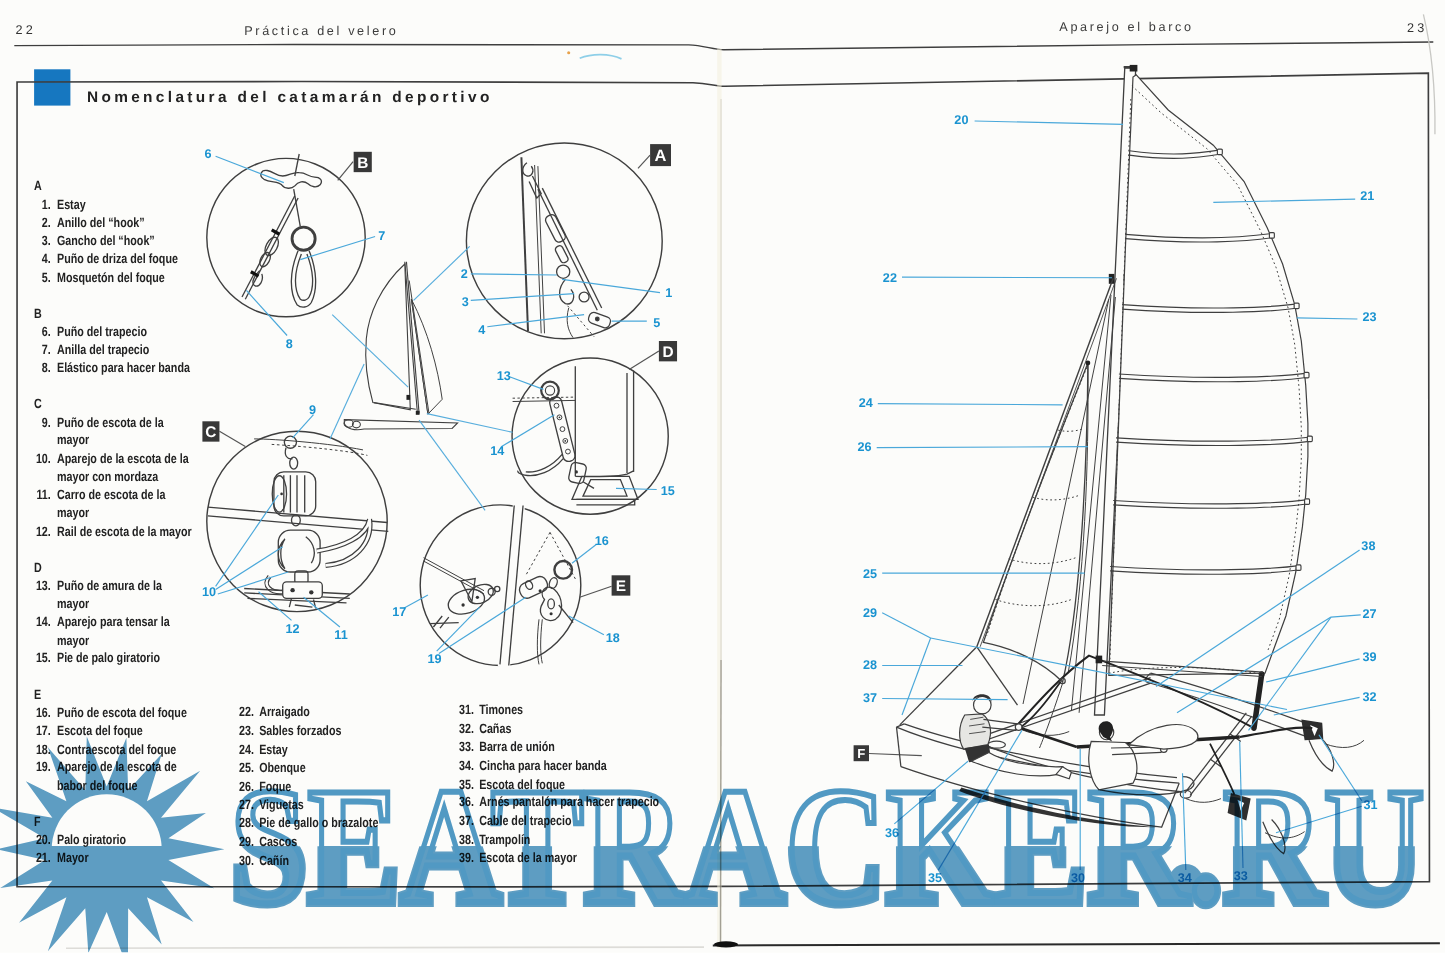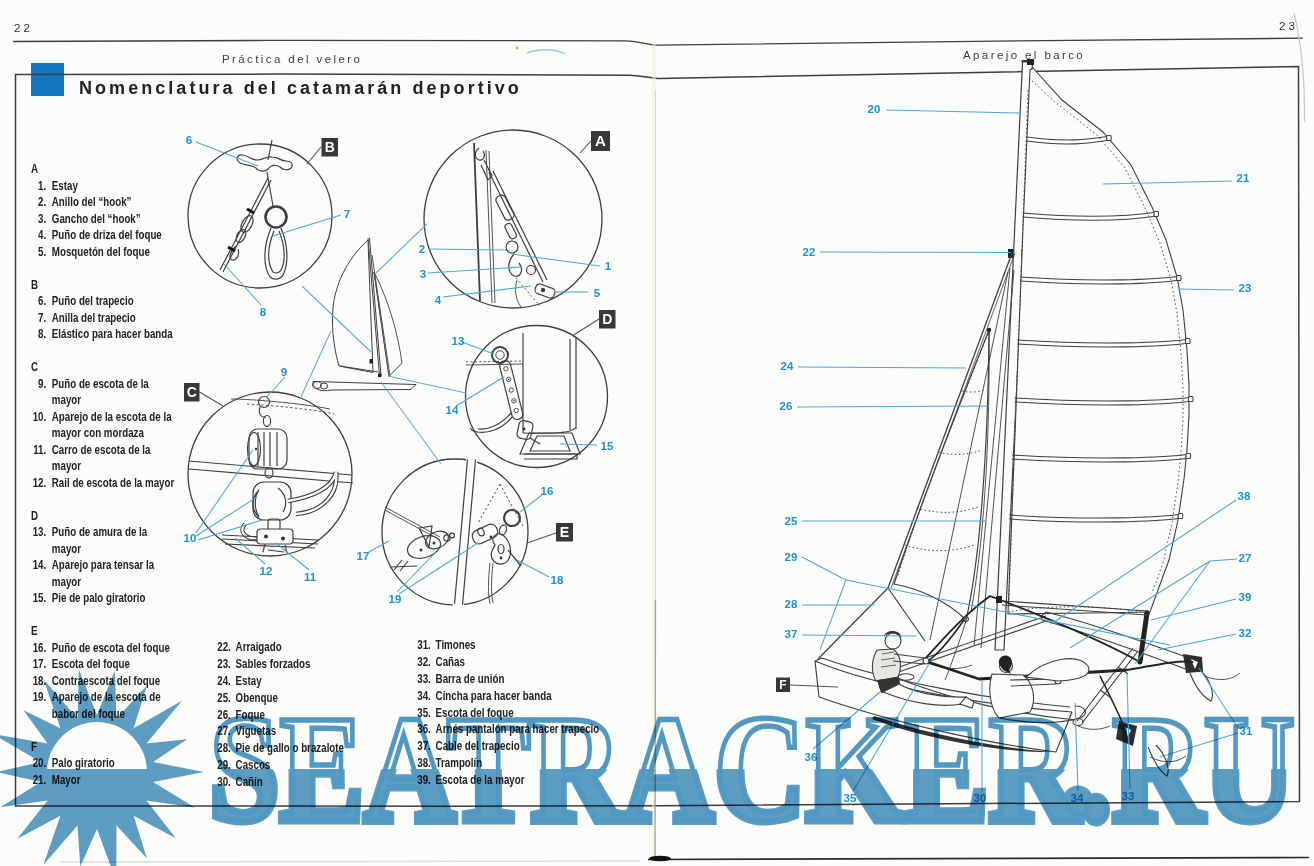--- a/index.html
+++ b/index.html
@@ -1,21 +1,21 @@
 <!DOCTYPE html>
 <html><head>
 <meta charset="utf-8">
 <style>
   html,body{margin:0;padding:0;}
   body{width:1314px;height:866px;position:relative;overflow:hidden;
        background:#fcfcfa;font-family:"Liberation Sans",sans-serif;}
   .abs{position:absolute;}
-  .hdr{font-size:11.5px;color:#3c3c3c;letter-spacing:2.4px;white-space:nowrap;margin-top:30px;}
+  .hdr{font-size:11.5px;color:#3c3c3c;letter-spacing:2.4px;white-space:nowrap;}
   .pgno{font-size:11.5px;color:#333;letter-spacing:3px;}
-  .title{font-size:18px;font-weight:bold;color:#222;letter-spacing:3.05px;line-height:20.4px;white-space:nowrap;}
+  .title{font-size:14px;font-weight:bold;color:#222;letter-spacing:3.05px;line-height:20.4px;white-space:nowrap;}
   .bluesq{background:#1677c0;}
   .lst{font-size:12.2px;font-weight:bold;color:#222222;line-height:16.5px;white-space:nowrap;transform:scaleX(0.80);transform-origin:0 0;}
   .lst .n{display:inline-block;width:19px;text-align:right;margin-right:7px;}
   .lst .n2{display:inline-block;width:21px;text-align:right;margin-right:6px;}
   .lst .c{padding-left:26px;}
   .lst .h{padding-left:0px;}
   #wm{mix-blend-mode:multiply;isolation:isolate;}
 </style>
 </head>
 <body>

